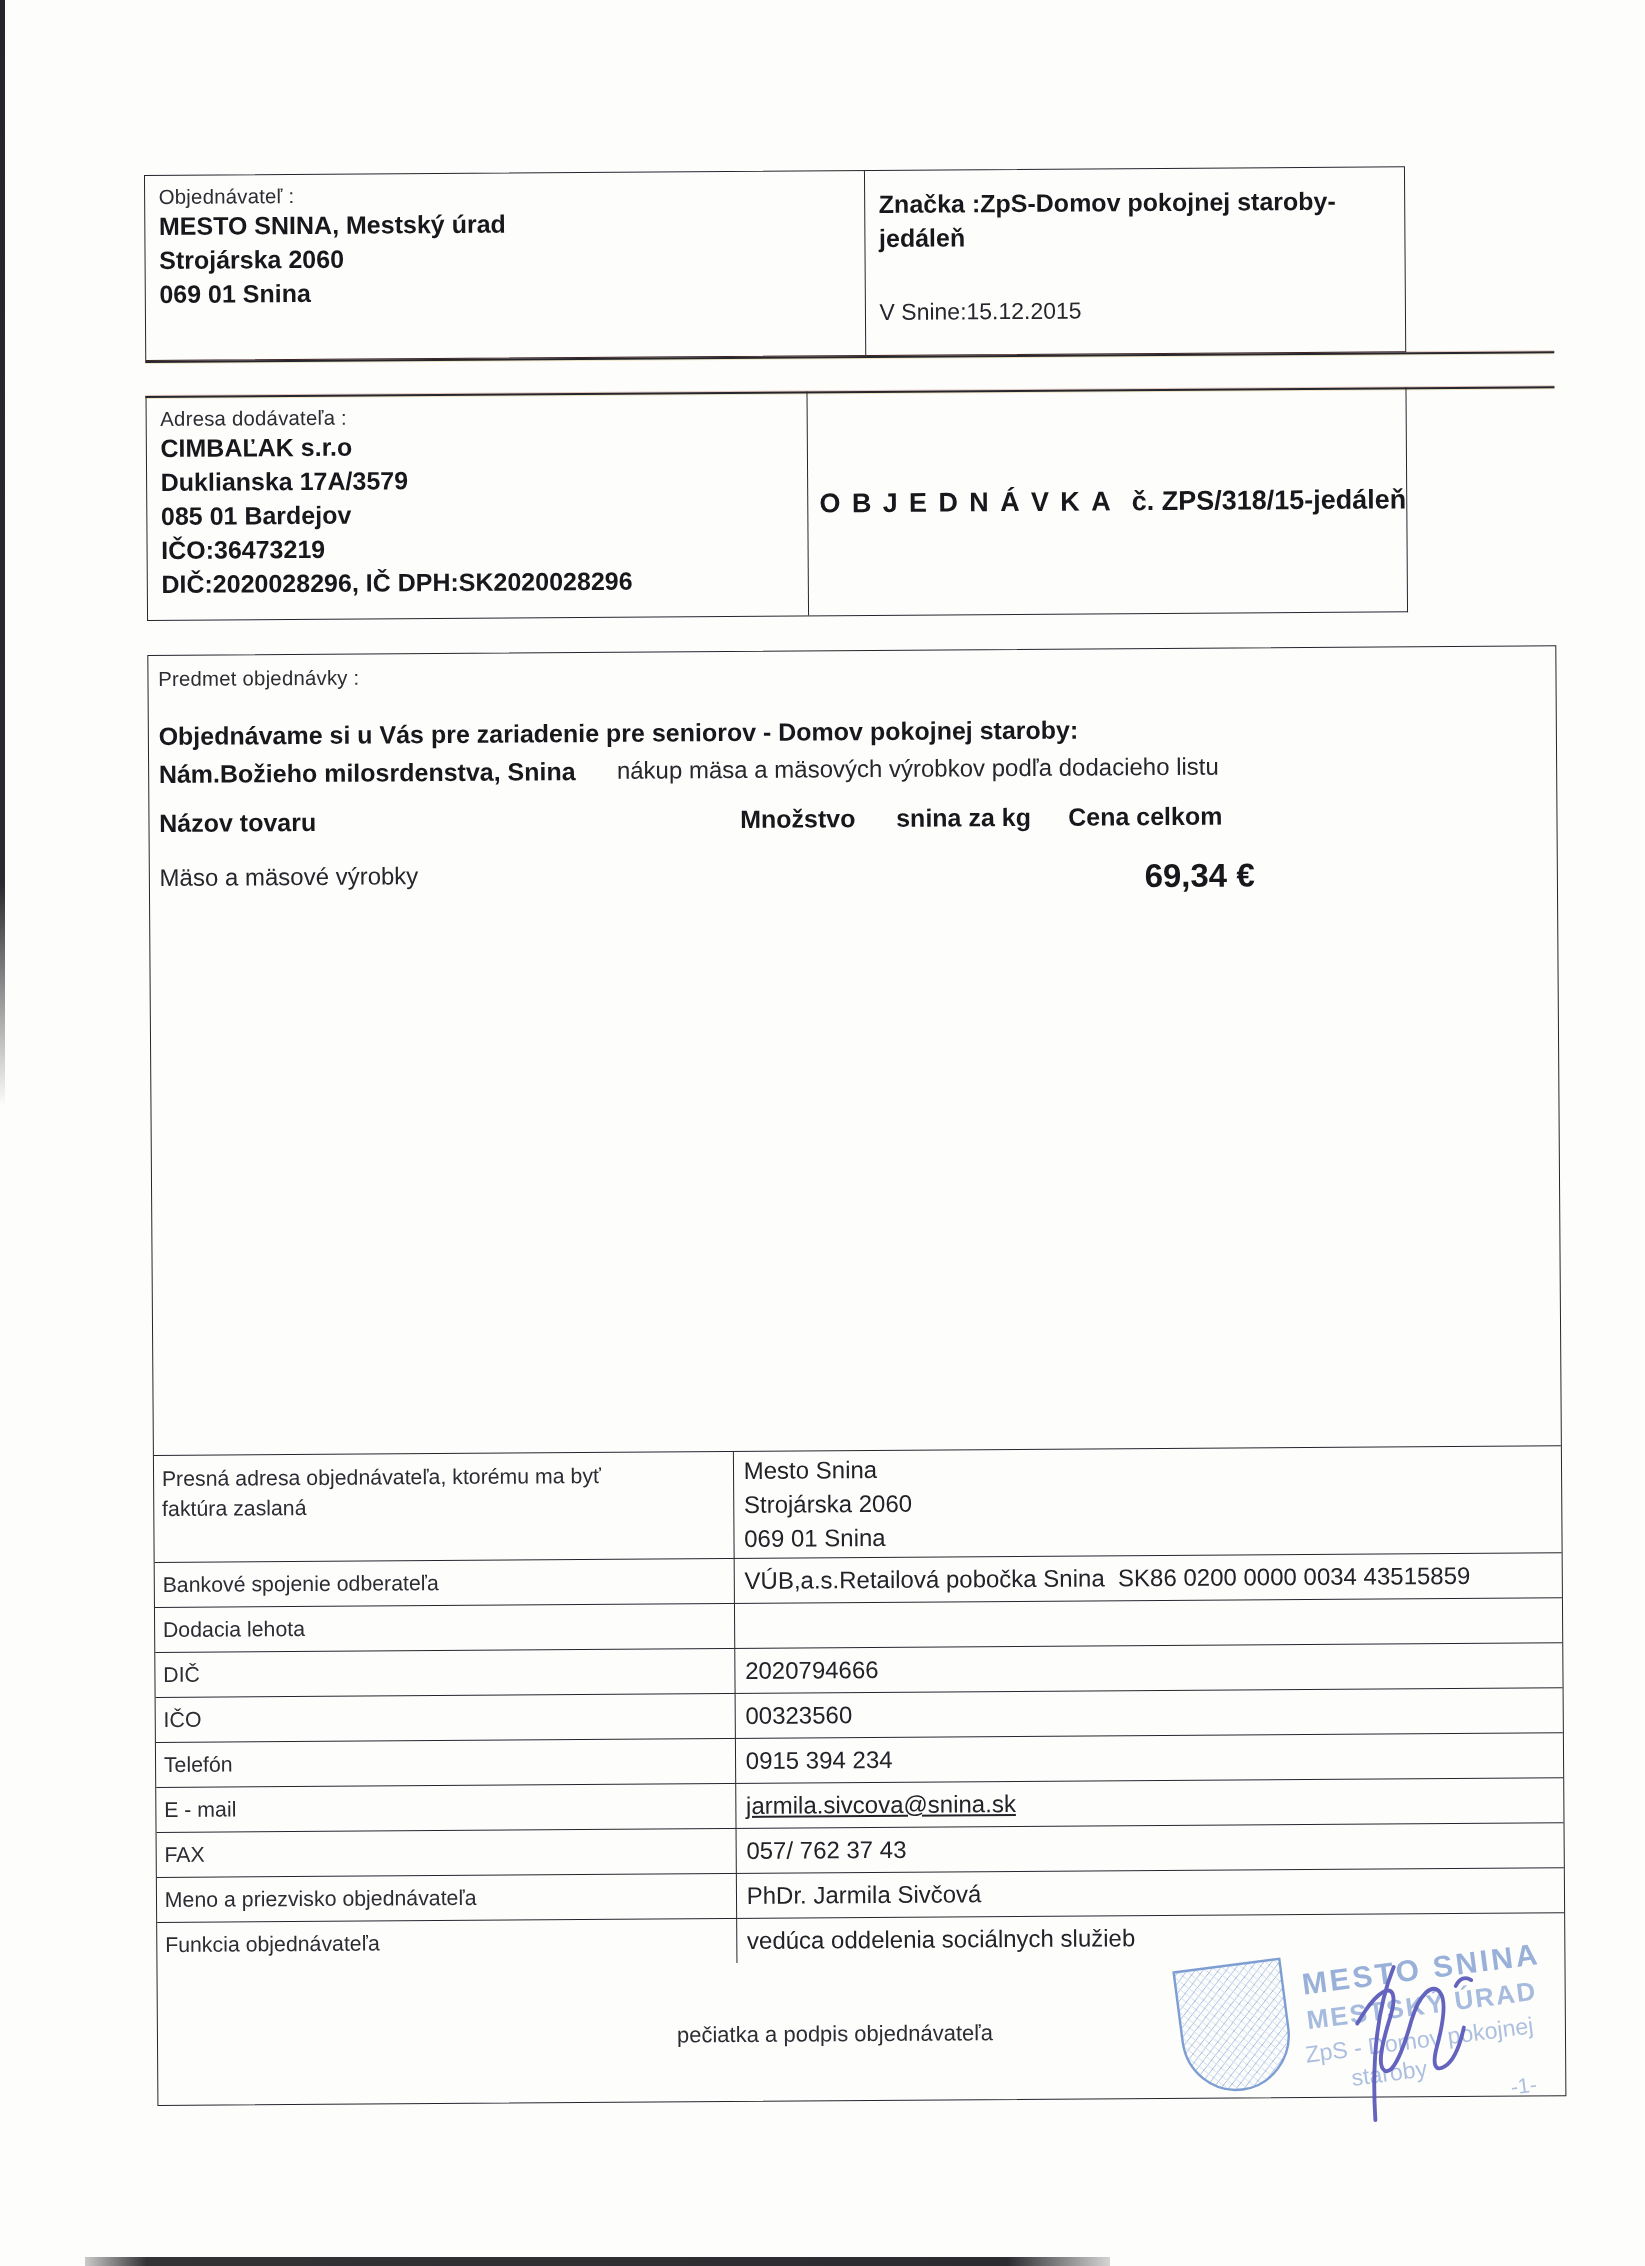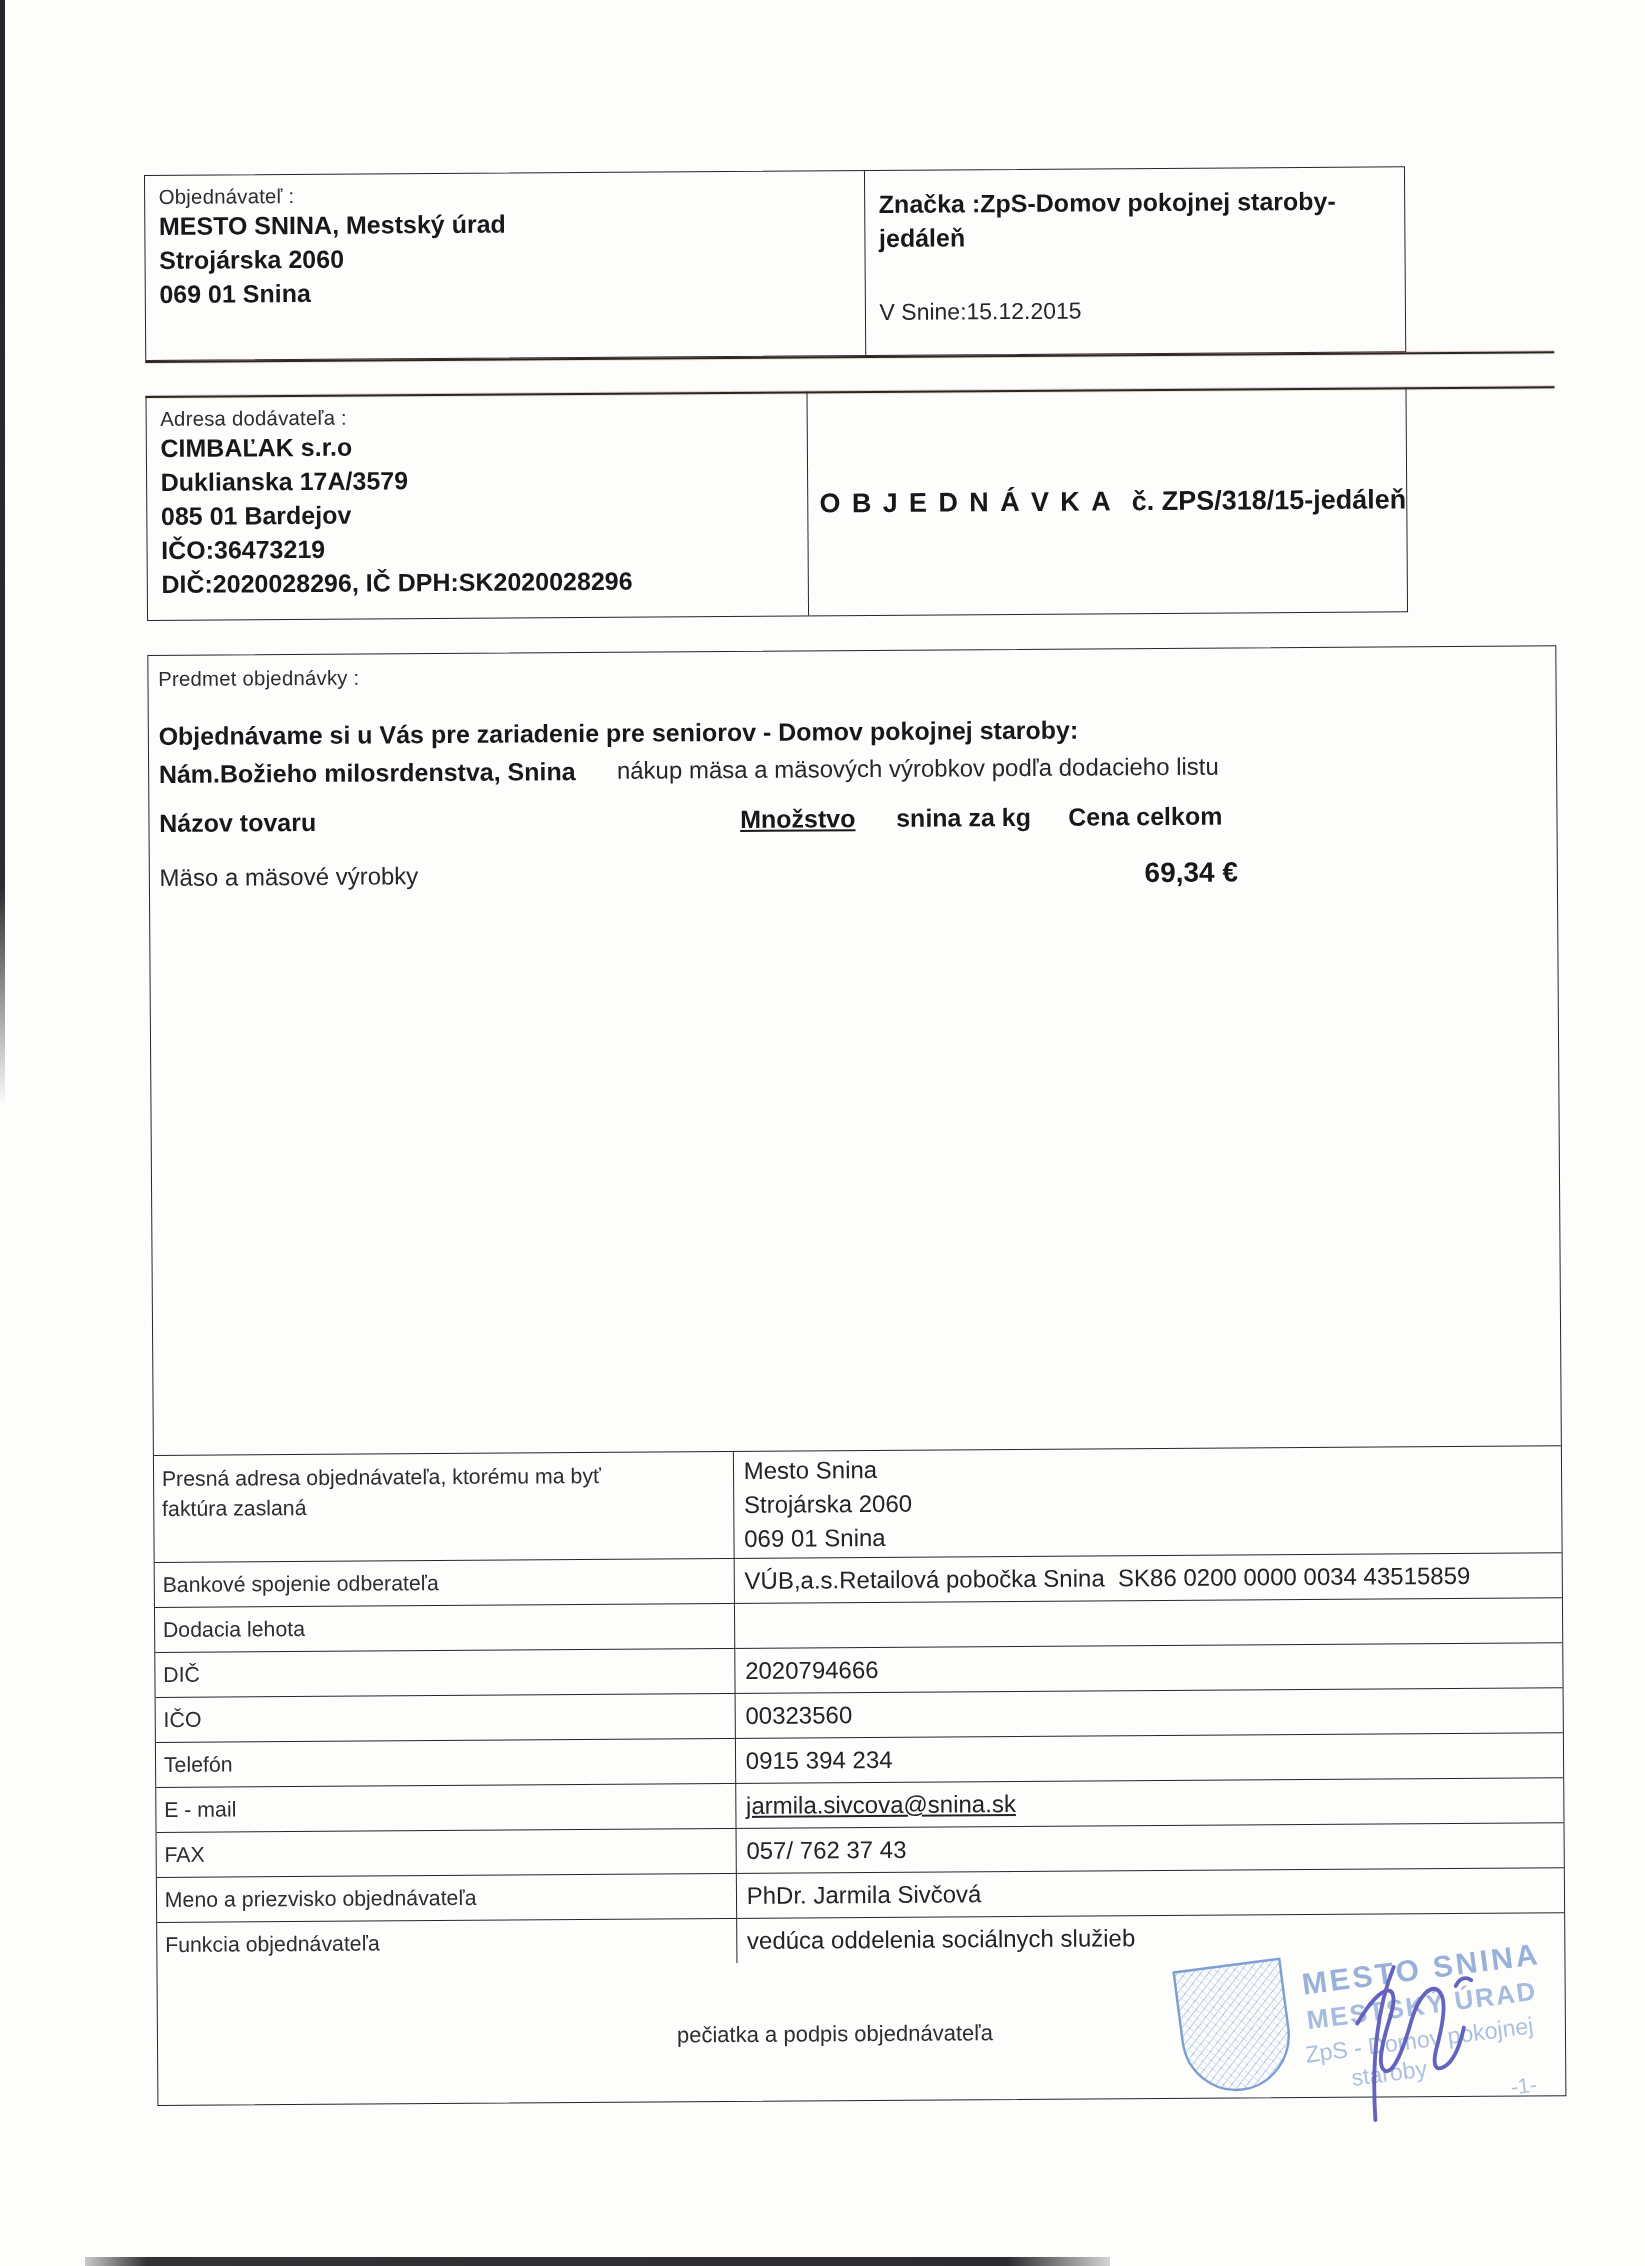--- a/index.html
+++ b/index.html
@@ -39,26 +39,26 @@
   .order-no{font-size:27px;font-weight:bold;margin-left:9.7px;color:#17171c;white-space:nowrap;}
   
   .subject{position:relative;padding:11.6px 0 0 9.7px;}
   .subj-line1{margin-top:31px;font-weight:bold;font-size:25px;color:#17171c;}
   .subj-line2{position:relative;height:39px;margin-top:5.8px;}
   .subj-line2 .b{position:absolute;left:0;top:3.9px;font-weight:bold;font-size:25px;color:#17171c;}
   .subj-line2 .r{position:absolute;left:458px;top:3.9px;font-size:24px;color:#26262c;}
   .cols-head{position:relative;height:41px;margin-top:13.6px;}
   .cols-head span{position:absolute;top:0;font-weight:bold;font-size:25px;color:#17171c;}
   .ch-name{left:0;}
-  .ch-qty{left:581px;text-decoration:underline;}
+  .ch-qty{left:581px;}
   .ch-price{left:737px;}
   .ch-total{left:909px;}
   .item-row{position:relative;height:39px;margin-top:13.6px;}
   .item-name{position:absolute;left:0;top:0;font-size:24px;color:#26262c;}
-  .item-total{position:absolute;left:985px;top:0;font-size:28px;font-weight:bold;color:#17171c;}
+  .item-total{position:absolute;left:985px;top:0;font-size:33px;font-weight:bold;color:#17171c;}
   
   .details{position:absolute;left:0;top:799px;width:100%;}
   .drow{display:flex;border-top:1.9px solid #26262d;box-sizing:border-box;}
   .drow .lab{width:580px;border-right:1.9px solid #26262d;box-sizing:border-box;
     display:flex;flex-direction:column;justify-content:center;padding-left:7.8px;
     font-size:21.3px;color:#2c2c33;}
   .drow .val{flex:1;display:flex;flex-direction:column;justify-content:center;
     padding-left:9.7px;font-size:24px;color:#222228;white-space:pre-wrap;}
   .drow.h1{height:45px;}
   .drow.h3{height:107px;}

